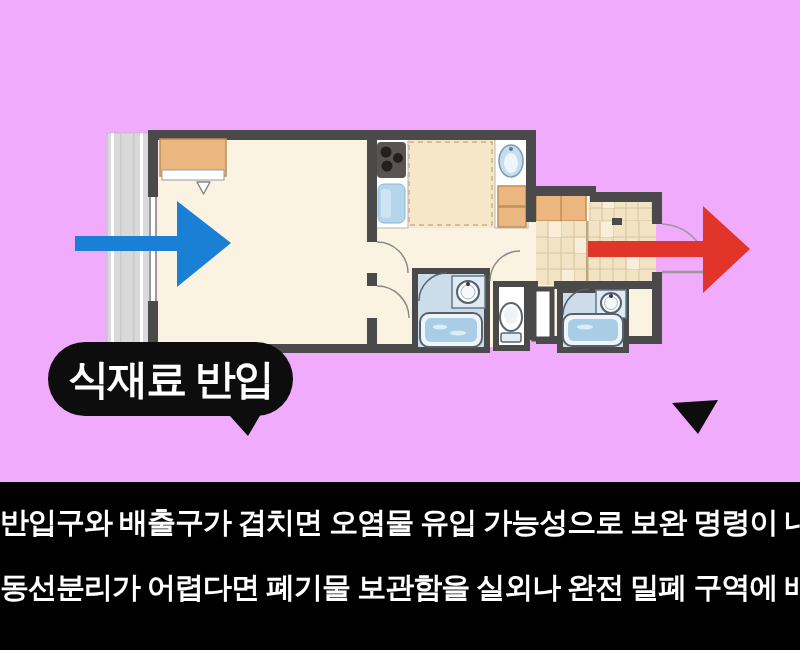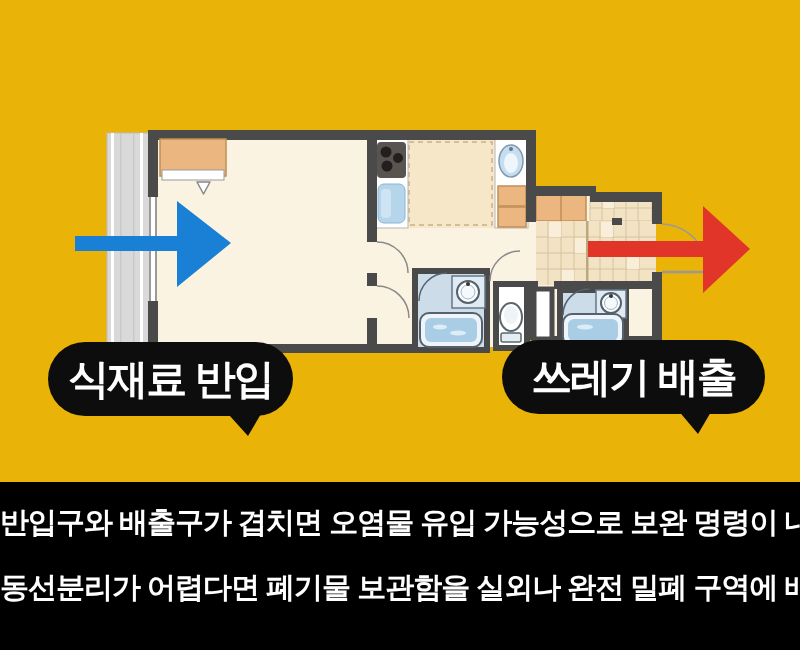--- a/index.html
+++ b/index.html
@@ -1,18 +1,18 @@
 <!DOCTYPE html>
 <html><head>
 <meta charset="utf-8">
 <style>
   html,body{margin:0;padding:0;background:#fff;}
   .stage{
     position:relative;width:800px;height:650px;overflow:hidden;
-    background:#eab308;font-family:"Liberation Sans",sans-serif;
+    background:#f0abfc;font-family:"Liberation Sans",sans-serif;
   }
   .plan-svg{position:absolute;left:0;top:0;width:800px;height:650px;}
   .bubble{
     position:absolute;background:#0d0d0d;color:#ffffff;
     display:flex;align-items:center;justify-content:center;
     font-weight:900;font-size:41px;letter-spacing:-2px;
     border-radius:37px;white-space:nowrap;
   }
   .bubble-left{left:48px;top:342px;width:245px;height:74px;}
   .bubble-right{left:502px;top:340px;width:263px;height:74px;}
@@ -165,22 +165,19 @@
     <polygon points="75,236 177,236 177,201 231,243 177,287 177,251 75,251" fill="#1a80d5"></polygon>
     <polygon points="588,241 703,241 703,206 750,249 703,293 703,257 588,257" fill="#e1352a"></polygon>
 
     <polygon points="220,405 268,402 248,436" fill="#0d0d0d"></polygon>
     <polygon points="672,403 718,400 698,434" fill="#0d0d0d"></polygon>
   </svg>
 
   <div class="bubble bubble-left">
     <span>식재료 반입</span>
   </div>
-  <div class="bubble bubble-right">
-    <span>쓰레기 배출</span>
-  </div>
 
   <div class="caption-panel">
     <div class="cap-line cap-line-1">반입구와 배출구가 겹치면 오염물 유입 가능성으로 보완 명령이 내려집니다.</div>
     <div class="cap-line cap-line-2">동선분리가 어렵다면 폐기물 보관함을 실외나 완전 밀폐 구역에 배치하세요.</div>
   </div>
 
 </div>
 
 </body></html>

